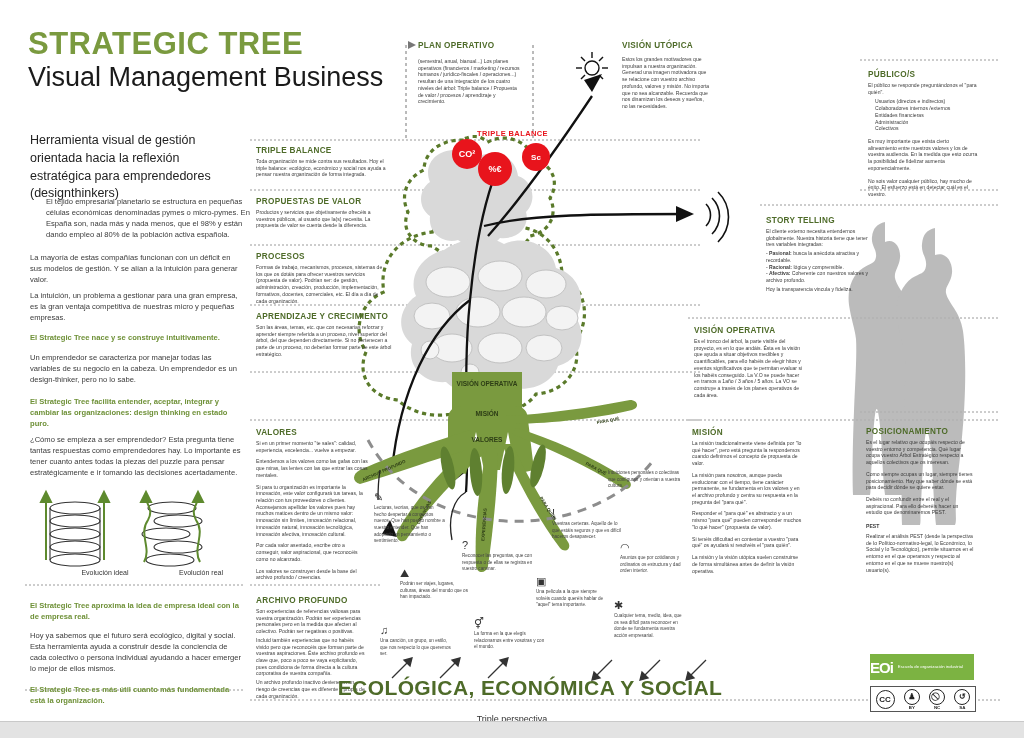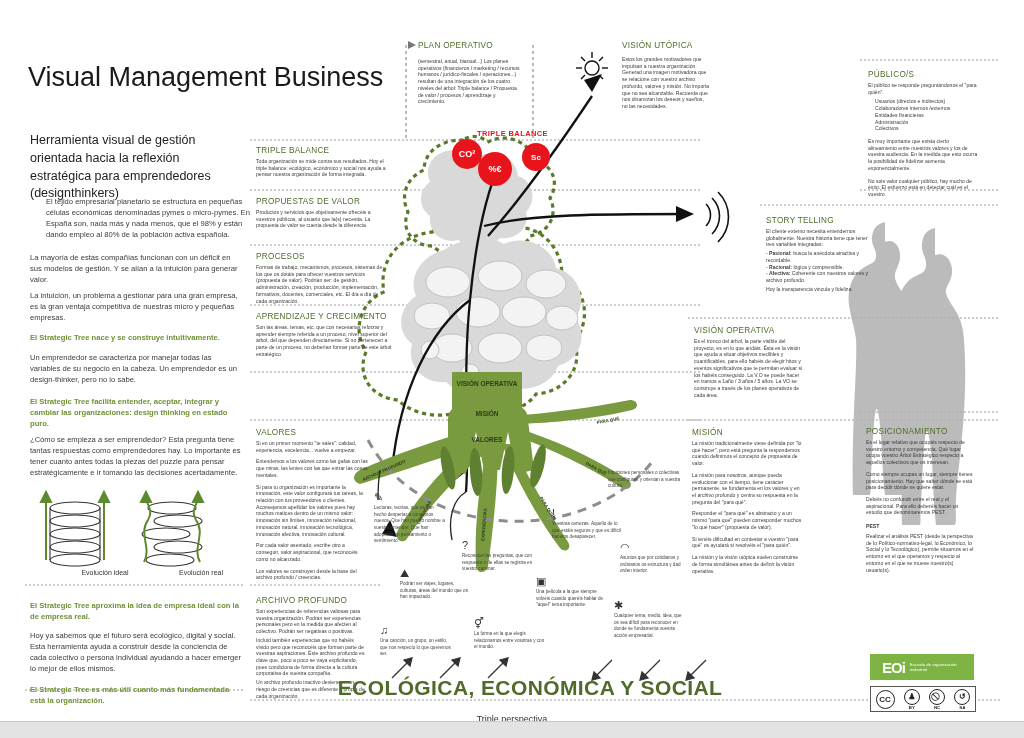--- a/index.html
+++ b/index.html
@@ -4,21 +4,21 @@
 <style>
   html,body{margin:0;padding:0;background:#b9b9b9;}
   body{font-family:"Liberation Sans",sans-serif;}
   #poster{
     position:relative;width:1024px;height:738px;background:#ffffff;
     overflow:hidden;
   }
   
   .abs{position:absolute;}
   .blk-title{
-    color:#4e6b29;font-weight:normal;letter-spacing:.3px;
+    color:#4e6b29;font-weight:bold;letter-spacing:.3px;
   }
   .body-txt{color:#3b3b3b;line-height:1.32;}
 
   
   #h1{left:28px;top:26px;font-size:31px;font-weight:bold;color:#7a9a3f;letter-spacing:.5px;}
   #h2{left:28px;top:62px;font-size:27px;color:#1a1a1a;font-weight:normal;}
   #lead{left:30px;top:132px;width:205px;font-size:12.5px;color:#222;line-height:1.42;}
   .lpara{left:30px;width:212px;font-size:7.6px;color:#3a3a3a;line-height:1.45;}
   .lgreen{color:#6f9138;font-weight:bold;}
 
@@ -47,21 +47,21 @@
        display:flex;align-items:center;justify-content:center;font-size:9px;font-weight:bold;}
 
   #bottomtitle{left:0;right:0;top:676px;text-align:center;}
   #bt1{font-size:21px;font-weight:bold;color:#4e6b29;letter-spacing:.4px;padding-left:36px;}
   #bt2{font-size:9px;color:#333;margin-top:14px;}
 
   #footerbar{left:0;right:0;bottom:0;height:16px;background:#e3e3e3;border-top:1px solid #c9c9c9;}
 
   
   #eoi{left:870px;top:654px;width:104px;height:26px;background:#7cb342;display:flex;align-items:center;}
-  #eoi .mark{color:#fff;font-weight:bold;font-size:15px;padding-left:12px;letter-spacing:-1px;}
+  #eoi .mark{color:#fff;font-weight:bold;font-size:15px;padding-left:0;letter-spacing:-1px;}
   #eoi .sub{color:#fff;font-size:4.3px;line-height:1.25;padding-left:5px;}
   #ccbox{left:870px;top:686px;width:104px;height:24px;border:1px solid #555;display:flex;
          align-items:center;justify-content:space-around;background:#fff;}
   .ccc{width:14px;height:14px;border-radius:50%;border:1.6px solid #222;
        display:flex;align-items:center;justify-content:center;font-size:8px;font-weight:bold;color:#222;}
   .cclab{font-size:4.4px;font-weight:bold;color:#222;text-align:center;}
 </style>
 </head>
 <body>
 
@@ -259,20 +259,21 @@
       <path d="M200 562 C 192,548 206,534 196,520 C 190,510 198,504 198,498"></path>
       <polygon points="198,492 193,502 203,502" fill="#5e8a2e"></polygon>
     </g>
 
     <g stroke="#222" stroke-width="1.3" fill="none">
       <path d="M380 470 C 378,482 378,492 378,500"></path>
       <path d="M466 492 C 452,500 448,520 452,540"></path>
     </g>
   </svg>
 
+  <div class="abs" id="h1">STRATEGIC TREE</div>
   <div class="abs" id="h2">Visual Management Business</div>
   <div class="abs" id="lead">Herramienta visual de gestión orientada hacia la reflexión estratégica para emprendedores (designthinkers)</div>
 
   <div class="abs lpara body-txt" style="top:196px;margin-left:16px;">El tejido empresarial planetario se estructura en pequeñas células económicas denominadas pymes o micro-pymes. En España son, nada más y nada menos, que el 98% y están dando empleo al 80% de la población activa española.</div>
   <div class="abs lpara body-txt" style="top:252px;">La mayoría de estas compañías funcionan  con un déficit en sus modelos de gestión. Y se alían a la intuición para generar valor.</div>
   <div class="abs lpara body-txt" style="top:290px;">La intuición, un problema a gestionar para una gran empresa, es la gran ventaja competitiva de nuestras micro y pequeñas empresas.</div>
   <div class="abs lpara lgreen" style="top:332px;">El Strategic Tree nace y se construye intuitivamente.</div>
   <div class="abs lpara body-txt" style="top:352px;">Un emprendedor se caracteriza por manejar todas las variables  de su negocio en la cabeza. Un emprendedor es un design-thinker, pero no lo sabe.</div>
   <div class="abs lpara lgreen" style="top:396px;">El Strategic Tree facilita entender,  aceptar,  integrar y cambiar las organizaciones: design thinking en estado puro.</div>
   <div class="abs lpara body-txt" style="top:434px;">¿Cómo se empieza a ser emprendedor? Esta pregunta tiene tantas respuestas como emprendedores hay. Lo importante es tener cuanto antes todas la piezas del puzzle para pensar estratégicamente e ir tomando las decisiones acertadamente.</div>

